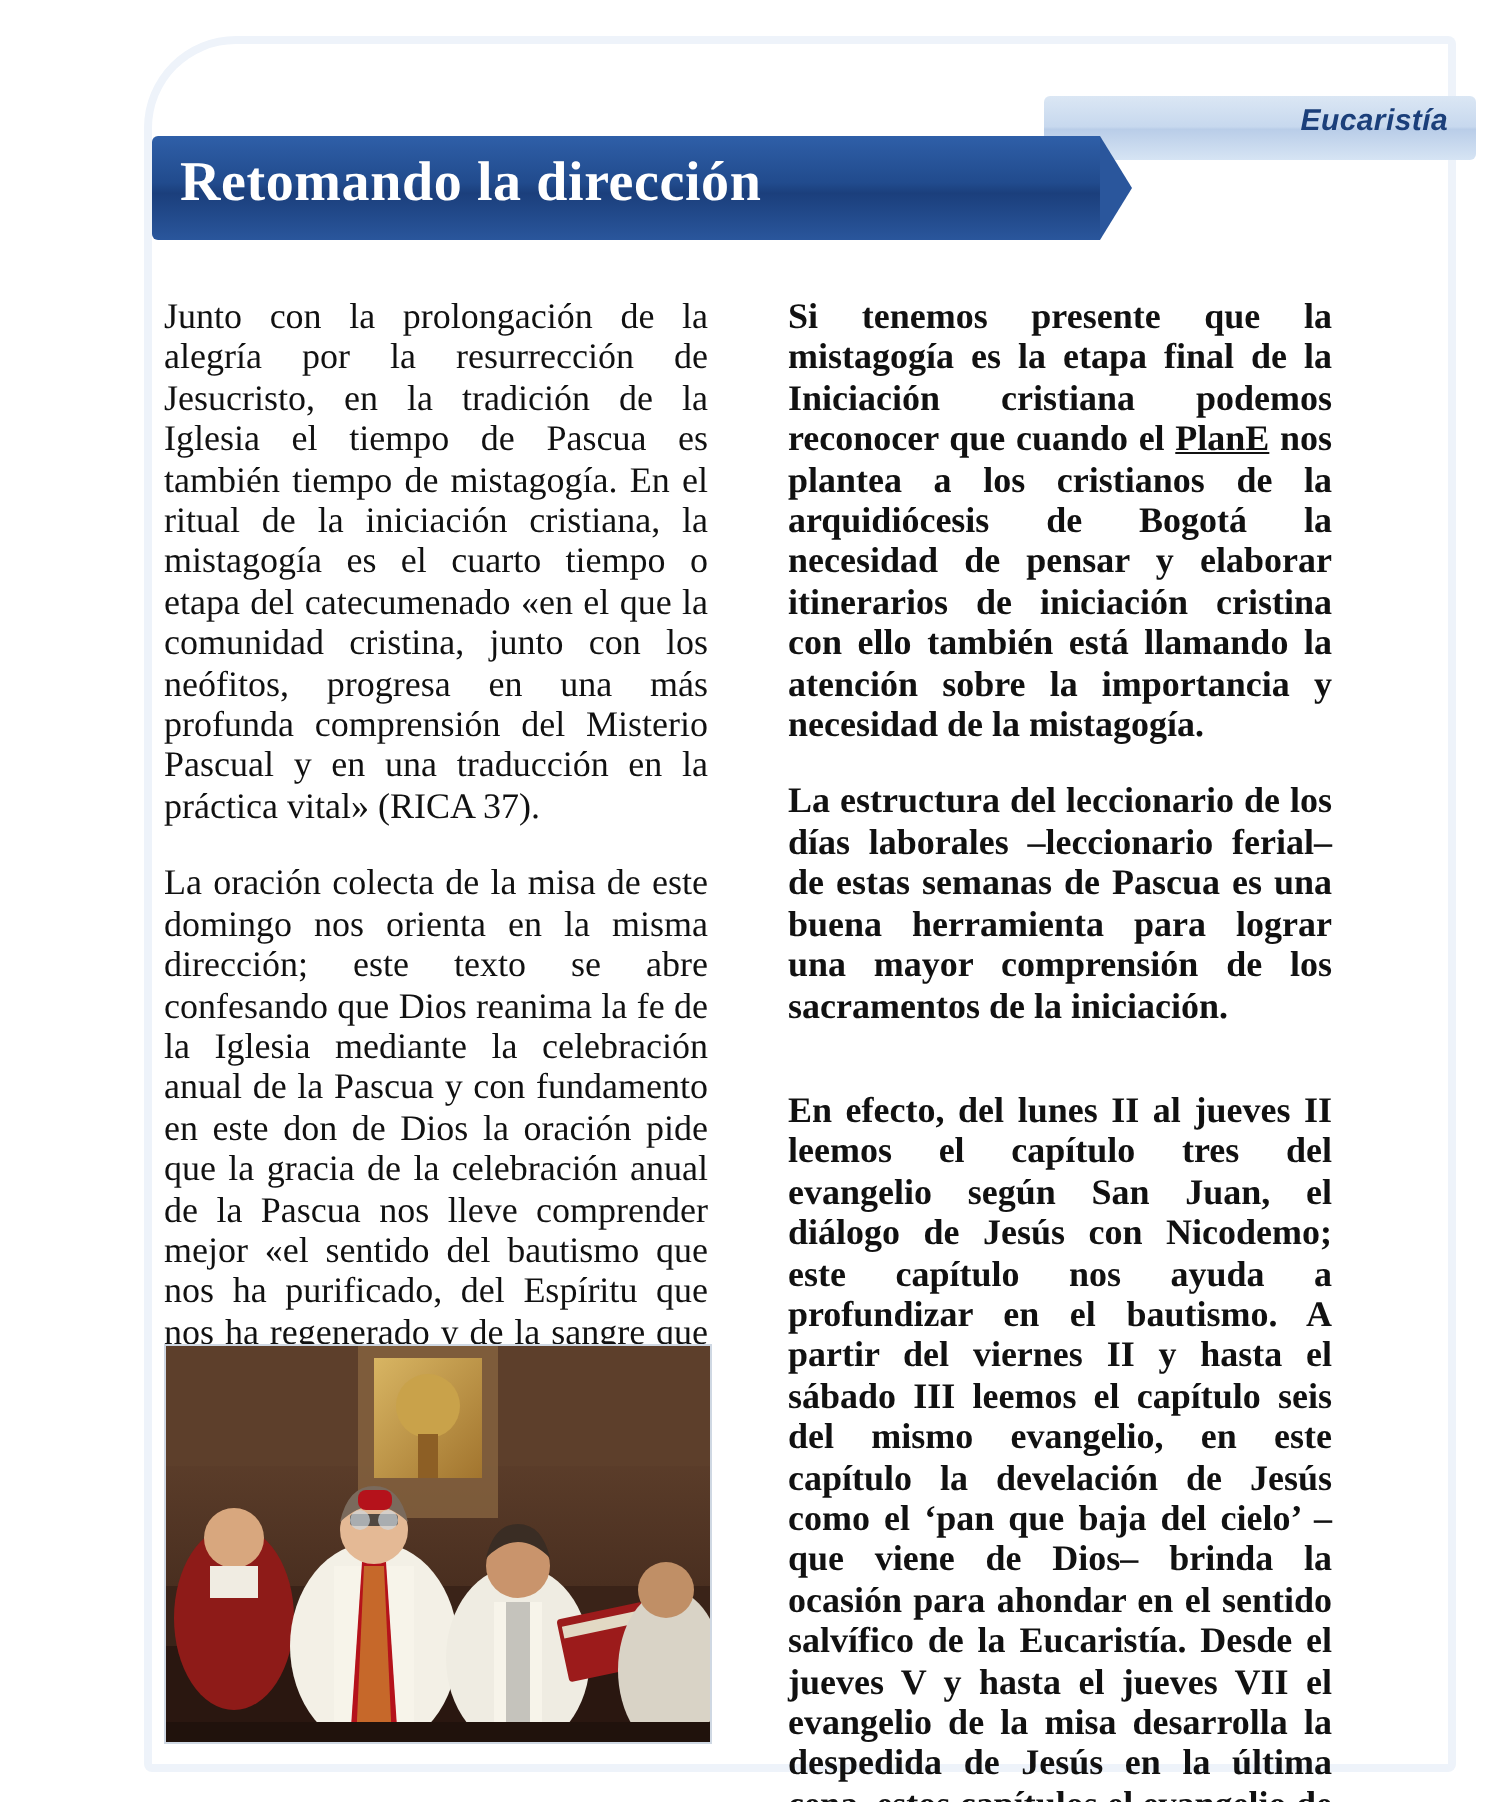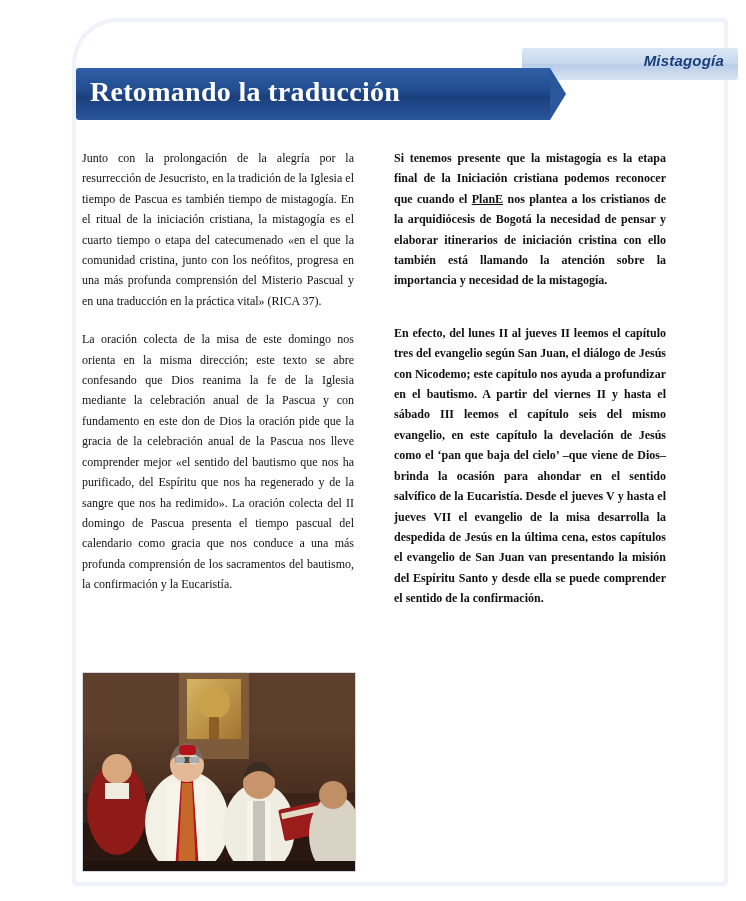--- a/index.html
+++ b/index.html
@@ -104,21 +104,21 @@
   }
   .col {
     position: absolute;
     top: 0;
     width: 272px;
   }
   .col-left { left: 0; }
   .col-right { left: 312px; font-weight: bold; }
   .para {
     font-family: "Liberation Serif", serif;
-    font-size: 12px;
+    font-size: 18px;
     line-height: 20.4px;
     color: #111111;
     text-align: justify;
     margin: 0 0 18px 0;
     hyphens: auto;
   }
   .link-underline {
     text-decoration: underline;
   }
   
@@ -137,24 +137,24 @@
 </style>
 </head>
 <body>
 
 <div class="page">
 
   <div class="panel"></div>
   <div class="panel-inner"></div>
 
   <div class="section-tag"></div>
-  <div class="section-tag-label">Mistagogía</div>
+  <div class="section-tag-label">Eucaristía</div>
 
   <div class="title-bar"></div>
-  <div class="title-text">Retomando la traducción</div>
+  <div class="title-text">Retomando la dirección</div>
 
   <div class="cols">
 
     <div class="col col-left">
       <p class="para">Junto con la prolongación de la alegría por la resurrección de Jesucristo, en la tradición de la Iglesia el tiempo de Pascua es también tiempo de mistagogía. En el ritual de la iniciación cristiana, la mistagogía es el cuarto tiempo o etapa del catecumenado «en el que la comunidad cristina, junto con los neófitos, progresa en una más profunda comprensión del Misterio Pascual y en una traducción en la práctica vital» (RICA 37).</p>
       <p class="para">La oración colecta de la misa de este domingo nos orienta en la misma dirección; este texto se abre confesando que Dios reanima la fe de la Iglesia mediante la celebración anual de la Pascua y con fundamento en este don de Dios la oración pide que la gracia de la celebración anual de la Pascua nos lleve comprender mejor «el sentido del bautismo que nos ha purificado, del Espíritu que nos ha regenerado y de la sangre que nos ha redimido». La oración colecta del II domingo de Pascua presenta el tiempo pascual del calendario como gracia que nos conduce a una más profunda comprensión de los sacramentos del bautismo, la confirmación y la Eucaristía.</p>
 
       <div class="photo">
         <svg width="272" height="198" viewBox="0 0 272 198" xmlns="http://www.w3.org/2000/svg">
           <defs>
@@ -211,18 +211,19 @@
           <circle cx="250" cy="122" r="14" fill="#c08f66"></circle>
           <rect x="0" y="188" width="272" height="10" fill="#20120c"></rect>
         </svg>
       </div>
     </div>
 
     <div class="col col-right">
       <p class="para">
         <span>Si tenemos presente que la mistagogía es la etapa final de la Iniciación cristiana podemos reconocer que cuando el </span><span class="link-underline">PlanE</span><span> nos plantea a los cristianos de la arquidiócesis de Bogotá la necesidad de pensar y elaborar itinerarios de iniciación cristina con ello también está llamando la atención sobre la importancia y necesidad de la mistagogía.</span>
       </p>
+      <p class="para">La estructura del leccionario de los días laborales –leccionario ferial– de estas semanas de Pascua es una buena herramienta para lograr una mayor comprensión de los sacramentos de la iniciación.</p>
       <div class="spacer-gap"></div>
       <p class="para">En efecto, del lunes II al jueves II leemos el capítulo tres del evangelio según San Juan, el diálogo de Jesús con Nicodemo; este capítulo nos ayuda a profundizar en el bautismo. A partir del viernes II y hasta el sábado III leemos el capítulo seis del mismo evangelio, en este capítulo la develación de Jesús como el ‘pan que baja del cielo’ –que viene de Dios– brinda la ocasión para ahondar en el sentido salvífico de la Eucaristía. Desde el jueves V y hasta el jueves VII el evangelio de la misa desarrolla la despedida de Jesús en la última cena, estos capítulos el evangelio de San Juan van presentando la misión del Espíritu Santo y desde ella se puede comprender el sentido de la confirmación.</p>
     </div>
 
   </div>
 </div>
 
 </body></html>

